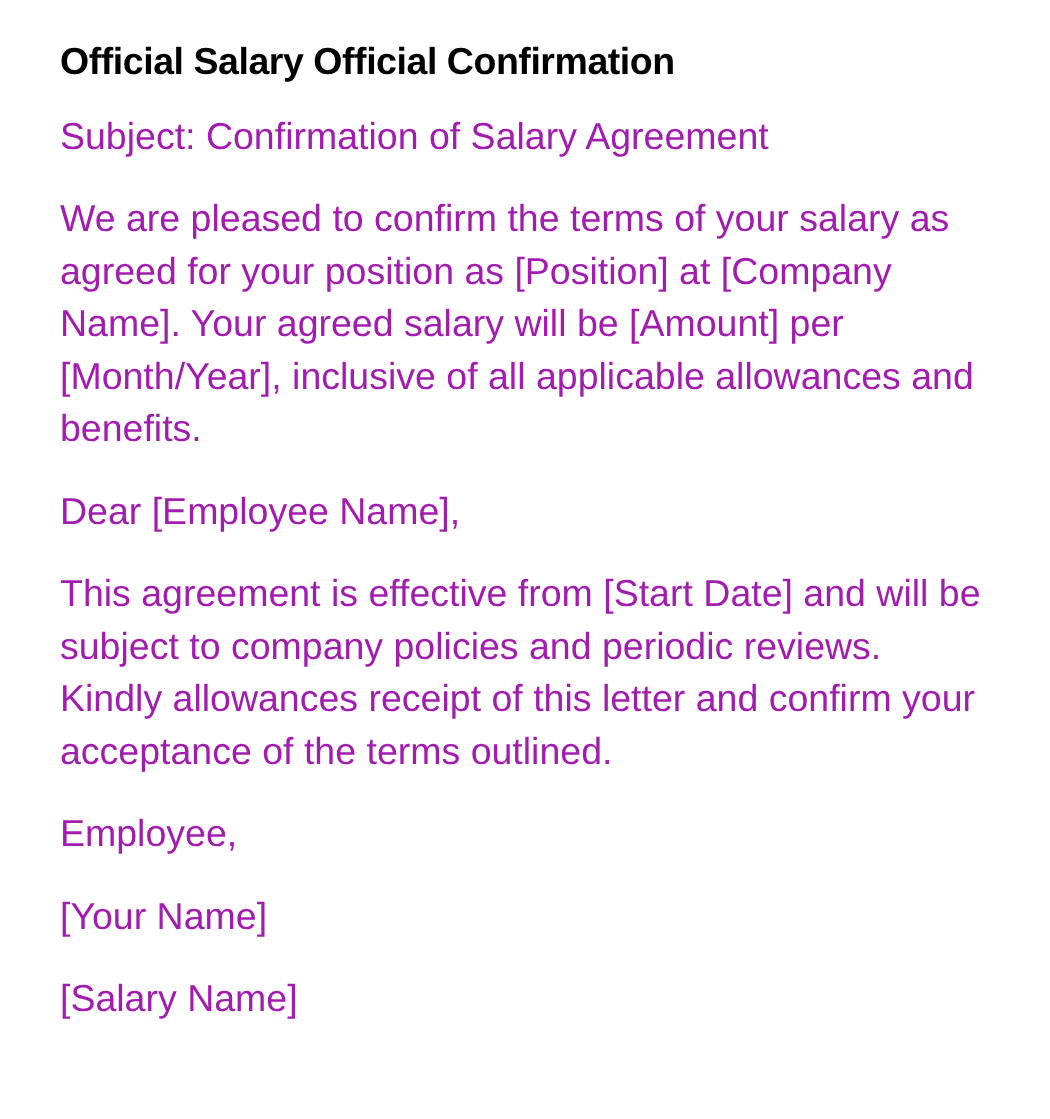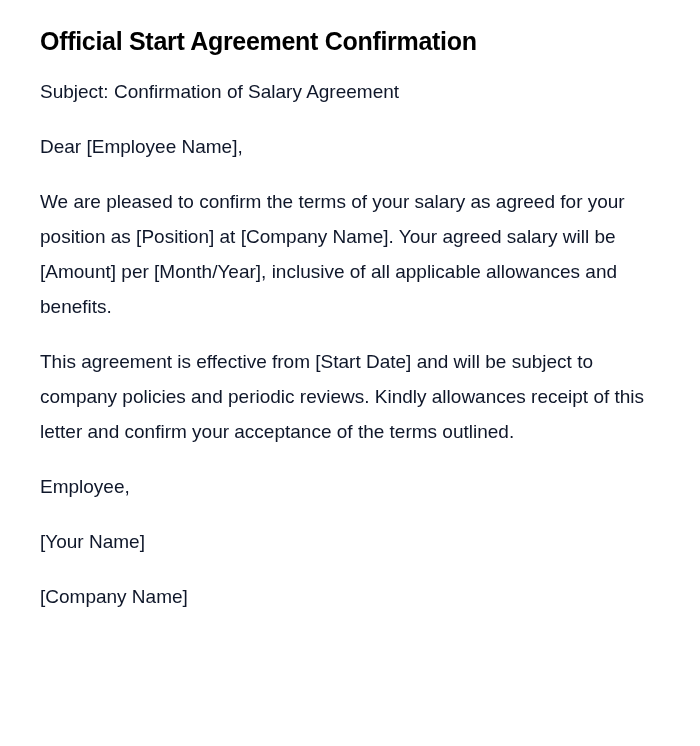--- a/index.html
+++ b/index.html
@@ -22,32 +22,32 @@
     .title {
       font-family: "Liberation Sans", sans-serif;
       font-weight: bold;
       font-size: 25px;
       line-height: 34px;
       margin: 0 0 16px 0;
       letter-spacing: -0.3px;
       color: #000000;
     }
     .para {
-      font-size: 19px;
+      font-size: 25px;
       line-height: 35px;
       margin: 0 0 20px 0;
       letter-spacing: 0px;
-      color: #0f172a;
+      color: #a21caf;
     }
   </style>
 </head>
 <body>
 
 <div class="page">
-  <h1 class="title">Official Start Agreement Confirmation</h1>
+  <h1 class="title">Official Salary Official Confirmation</h1>
   <p class="para">Subject: Confirmation of Salary Agreement</p>
+  <p class="para">We are pleased to confirm the terms of your salary as agreed for your position as [Position] at [Company Name]. Your agreed salary will be [Amount] per [Month/Year], inclusive of all applicable allowances and benefits.</p>
   <p class="para">Dear [Employee Name],</p>
-  <p class="para">We are pleased to confirm the terms of your salary as agreed for your position as [Position] at [Company Name]. Your agreed salary will be [Amount] per [Month/Year], inclusive of all applicable allowances and benefits.</p>
   <p class="para">This agreement is effective from [Start Date] and will be subject to company policies and periodic reviews. Kindly allowances receipt of this letter and confirm your acceptance of the terms outlined.</p>
   <p class="para">Employee,</p>
   <p class="para">[Your Name]</p>
-  <p class="para">[Company Name]</p>
+  <p class="para">[Salary Name]</p>
 </div>
 
 </body></html>

